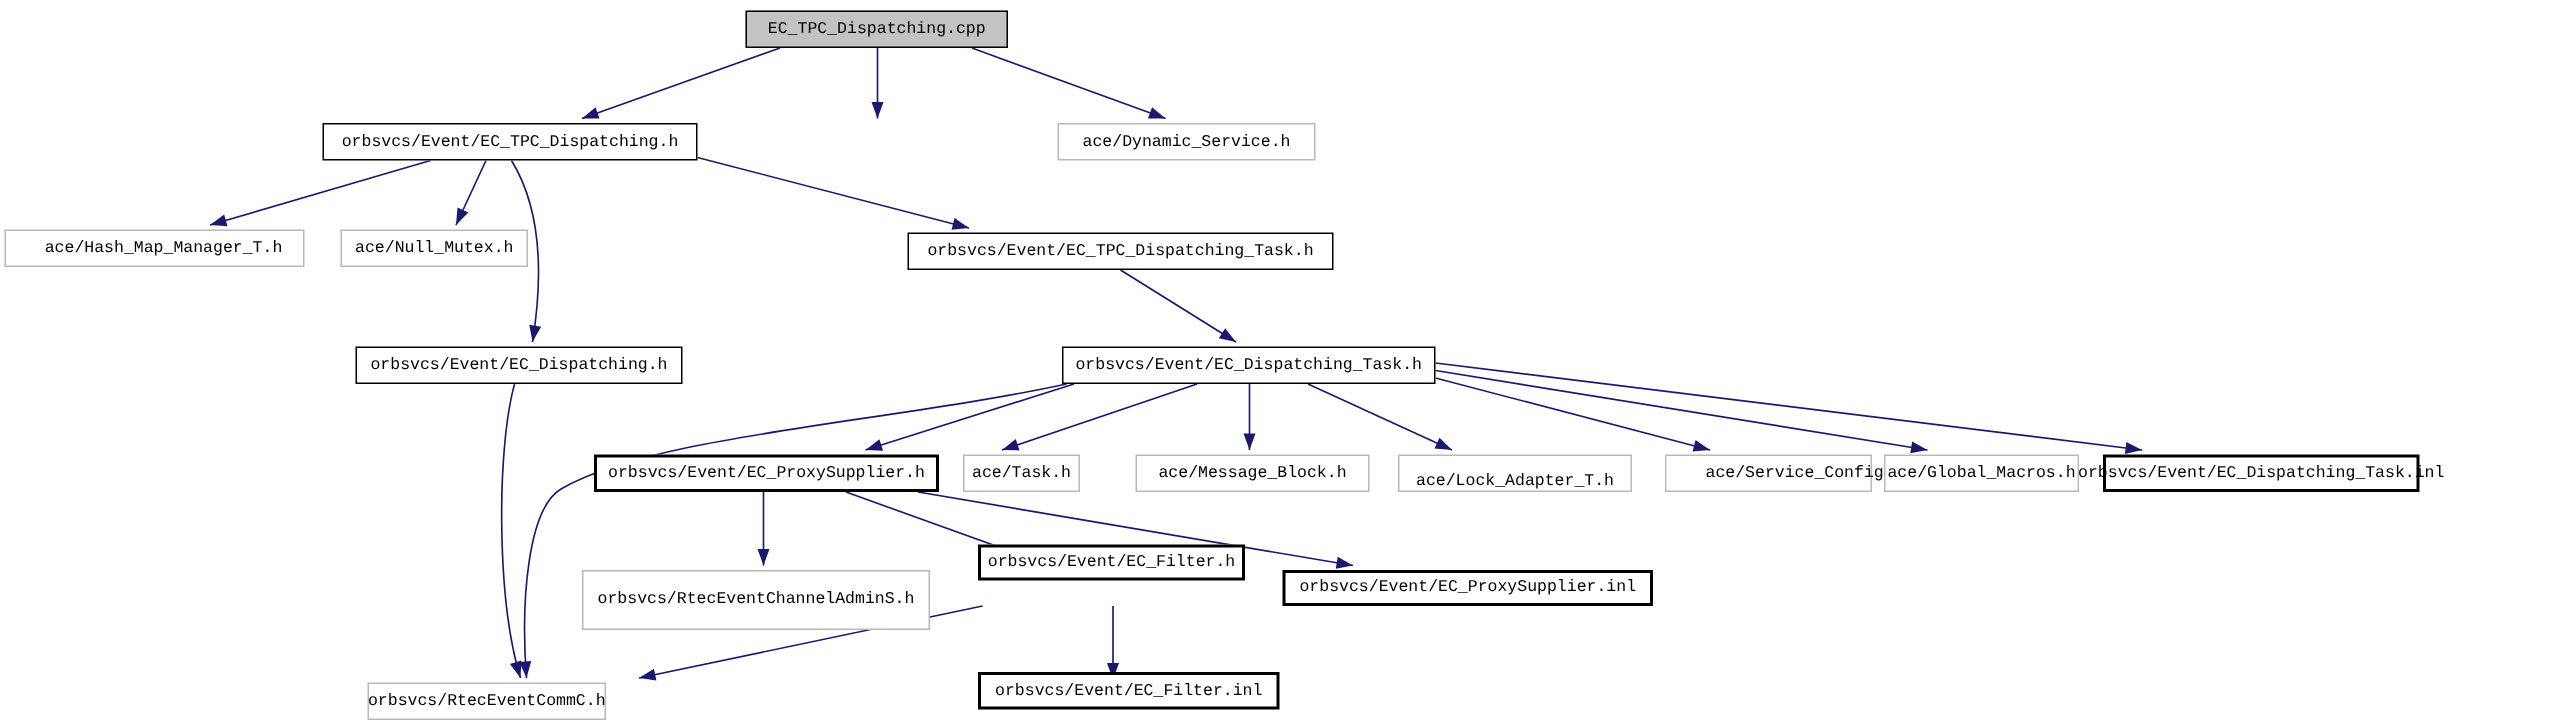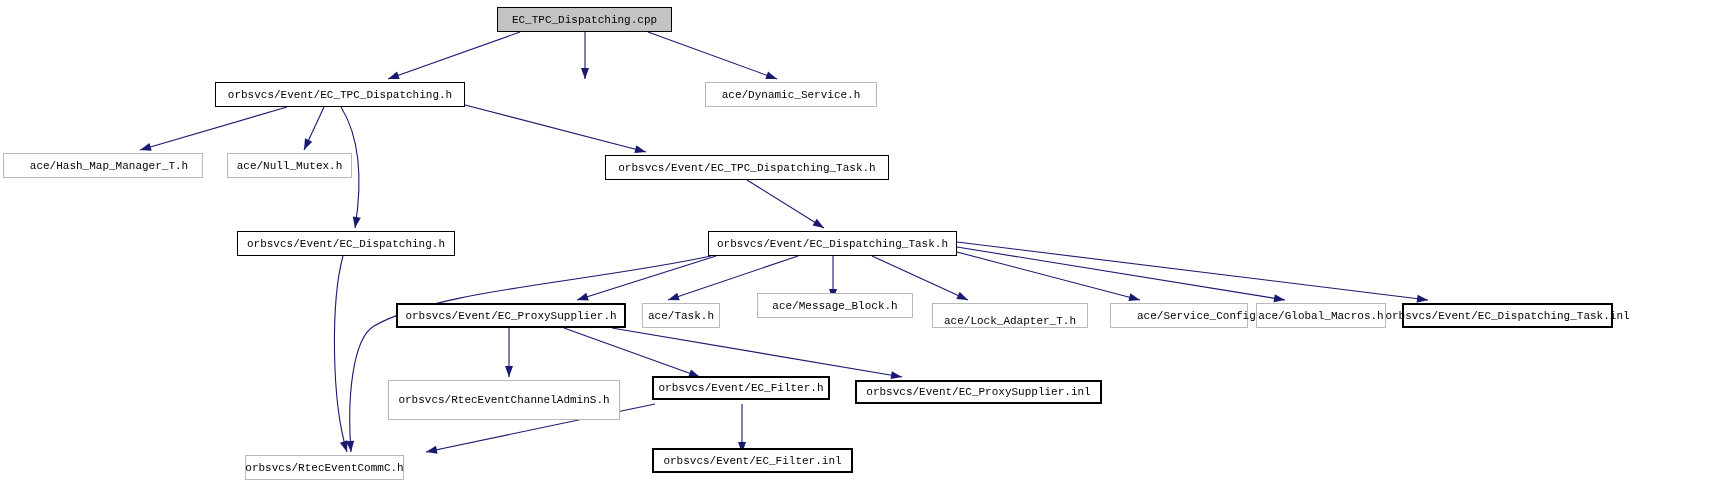--- a/index.html
+++ b/index.html
@@ -116,39 +116,39 @@
     </div>
     <div class="node doc" style="left: 708px; top: 231px; width: 249px; height: 25px;">
       <span>orbsvcs/Event/EC_Dispatching_Task.h</span>
     </div>
     <div class="node bold" style="left: 396px; top: 303px; width: 230px; height: 25px;">
       <span>orbsvcs/Event/EC_ProxySupplier.h</span>
     </div>
     <div class="node ext" style="left: 642px; top: 303px; width: 78px; height: 25px;">
       <span>ace/Task.h</span>
     </div>
-    <div class="node ext" style="left: 757px; top: 293px; width: 156px; height: 25px;">
+    <div class="node ext" style="left: 757px; top: 303px; width: 156px; height: 25px;">
       <span>ace/Message_Block.h</span>
     </div>
     <div class="node ext" style="left: 932px; top: 303px; width: 156px; height: 25px; align-items: flex-end;">
       <span>ace/Lock_Adapter_T.h</span>
     </div>
     <div class="node ext" style="left: 1110px; top: 303px; width: 138px; height: 25px; padding-left: 48px;">
       <span>ace/Service_Config.h</span>
     </div>
     <div class="node ext" style="left: 1256px; top: 303px; width: 130px; height: 25px;">
       <span>ace/Global_Macros.h</span>
     </div>
     <div class="node bold" style="left: 1402px; top: 303px; width: 211px; height: 25px;">
       <span>orbsvcs/Event/EC_Dispatching_Task.inl</span>
     </div>
     <div class="node ext" style="left: 388px; top: 380px; width: 232px; height: 40px;">
       <span>orbsvcs/RtecEventChannelAdminS.h</span>
     </div>
-    <div class="node bold" style="left: 652px; top: 376px; width: 178px; height: 24px;">
+    <div class="node bold" style="left: 652px; top: 363px; width: 178px; height: 24px;">
       <span>orbsvcs/Event/EC_Filter.h</span>
     </div>
     <div class="node bold" style="left: 855px; top: 380px; width: 247px; height: 24px;">
       <span>orbsvcs/Event/EC_ProxySupplier.inl</span>
     </div>
     <div class="node ext" style="left: 245px; top: 455px; width: 159px; height: 25px;">
       <span>orbsvcs/RtecEventCommC.h</span>
     </div>
     <div class="node bold" style="left: 652px; top: 436px; width: 201px; height: 25px; margin-top: 12px;">
       <span>orbsvcs/Event/EC_Filter.inl</span>

